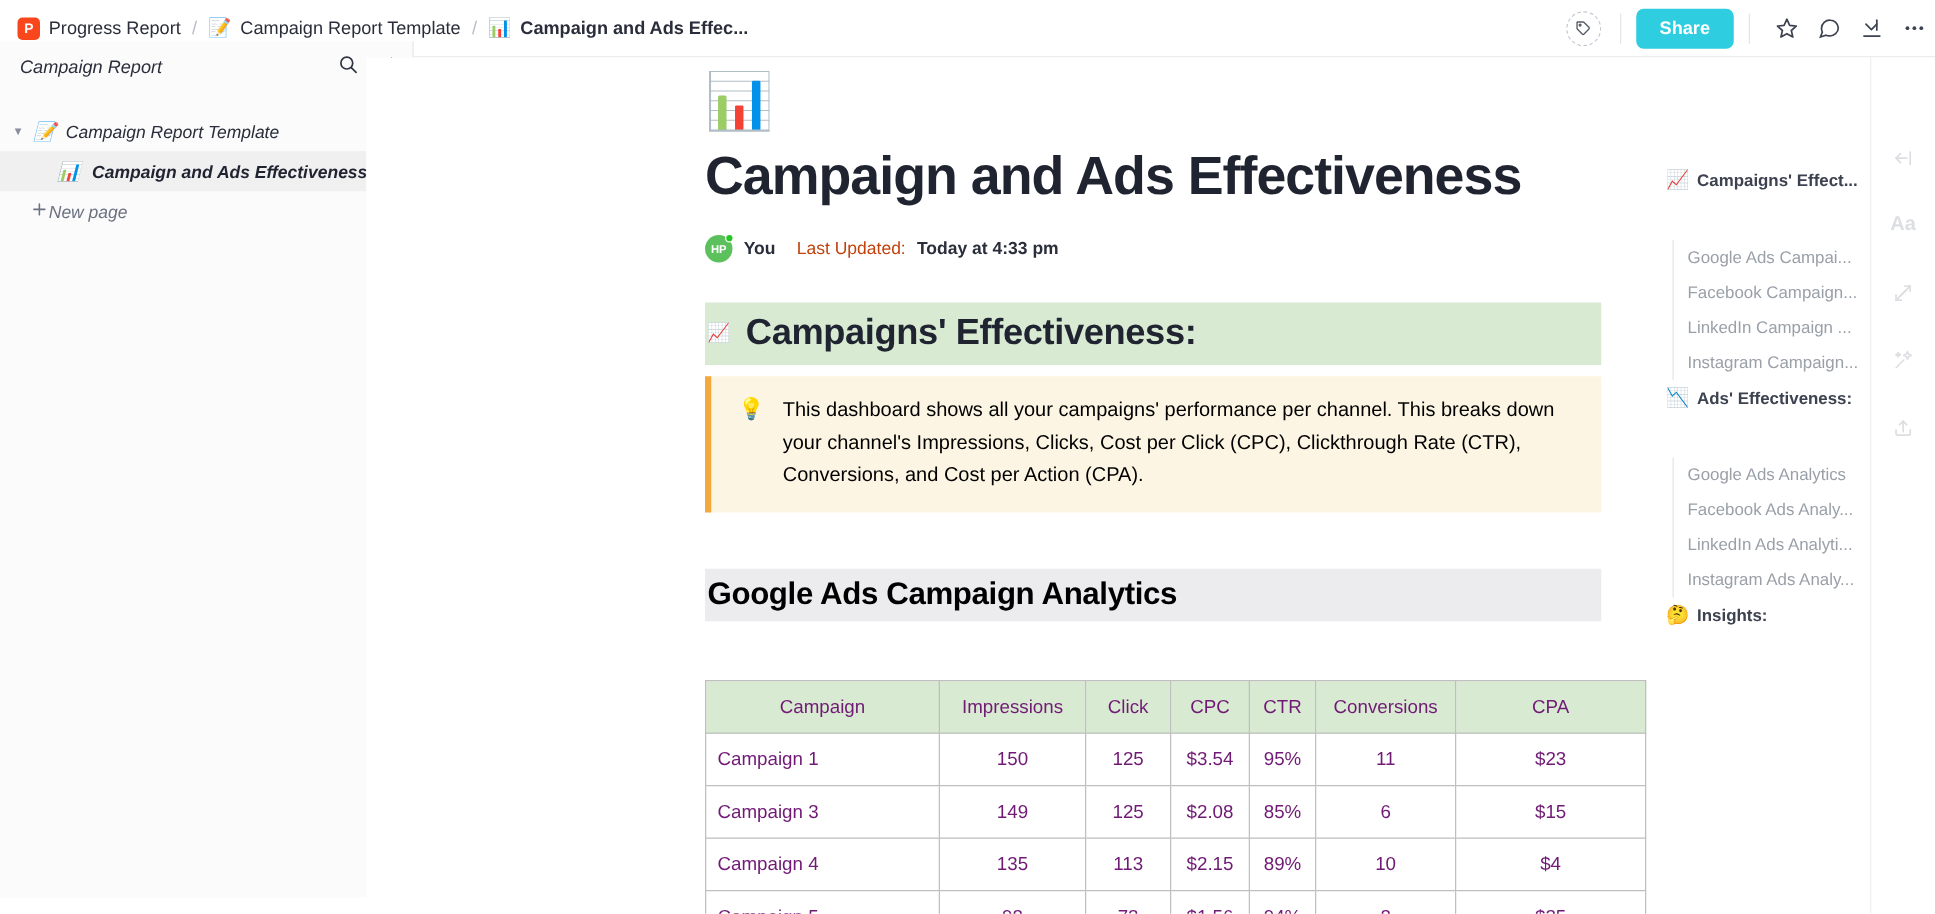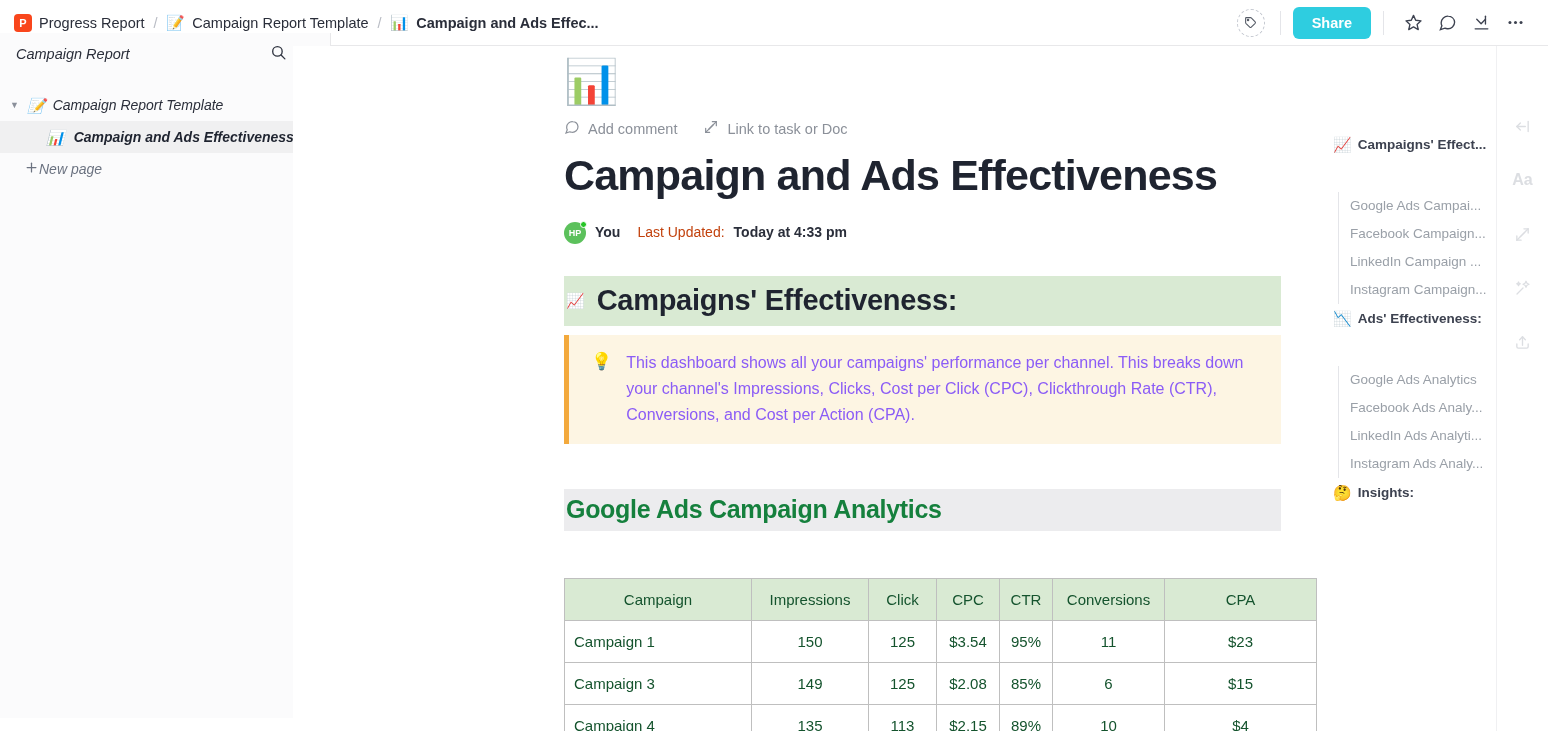--- a/index.html
+++ b/index.html
@@ -20,21 +20,21 @@
   .crumb { display: flex; align-items: center; gap: 7px; font-size: 14.5px; color: #2a2e3a; }
   .crumb.current { font-weight: 700; }
   .crumb-sep { color: #b9bcc4; font-size: 14.5px; margin: 0 9px; }
   .p-badge {
     width: 18px; height: 18px; border-radius: 4px; background: #f9461c;
     color: #fff; font-size: 11px; font-weight: 700;
     display: flex; align-items: center; justify-content: center;
   }
   .emoji { font-size: 15px; line-height: 1; }
   .topbar-right {
-    margin-left: auto; display: flex; align-items: center; gap: 0; padding-right: 16px;
+    margin-left: auto; display: flex; align-items: center; gap: 0; 
   }
   .ticon {
     width: 34px; height: 34px; display: flex; align-items: center; justify-content: center;
     color: #3d4250; cursor: pointer;
   }
   .tag-circle {
     width: 28px; height: 28px; border-radius: 50%; border: 1.4px dashed #c4c8d0;
     display: flex; align-items: center; justify-content: center;
   }
   .divider-v { width: 1px; height: 24px; background: #e4e5e9; margin: 0 12px; }
@@ -94,33 +94,33 @@
     background: #d9ead3; width: 717px; margin-top: 34px;
     padding: 8px 0 9px 2px; display: flex; align-items: center; gap: 12px;
   }
   .h1-green .txt { font-size: 29px; font-weight: 700; color: #1f2430; letter-spacing: -0.3px; }
   .callout {
     width: 717px; margin-top: 9px; background: #fdf5e3;
     border-left: 5px solid #f3a93c; padding: 15px 22px 16px 22px;
     display: flex; gap: 14px;
   }
   .callout .bulb { font-size: 17px; line-height: 1.45; }
-  .callout .ctext { font-size: 16px; line-height: 1.62; color: #8b5cf6; }
+  .callout .ctext { font-size: 16px; line-height: 1.62; color: #000000; }
   .h2-gray {
     background: #ececee; width: 717px; margin-top: 45px;
     padding: 6px 0 7px 2px;
   }
-  .h2-gray .txt { font-size: 25px; font-weight: 700; color: #15803d; letter-spacing: -0.3px; }
+  .h2-gray .txt { font-size: 25px; font-weight: 700; color: #000000; letter-spacing: -0.3px; }
   
   table.data {
     margin-top: 47px; border-collapse: collapse;
     width: 752px; table-layout: fixed;
   }
   table.data th, table.data td {
-    border: 1px solid #bfbfbf; font-size: 15px; color: #14532d;
+    border: 1px solid #bfbfbf; font-size: 15px; color: #701a75;
     height: 29px; padding: 12px 9px;
   }
   table.data th { background: #d9ead3; font-weight: 400; text-align: center; }
   table.data td { text-align: center; }
   table.data td.first { text-align: left; }
   col.c0 { width: 187px; } col.c1 { width: 117px; } col.c2 { width: 68px; }
   col.c3 { width: 63px; } col.c4 { width: 53px; } col.c5 { width: 112px; }
   col.c6 { width: 152px; }
   
   .outline {
@@ -248,41 +248,20 @@
       </span>
       <span>New page</span>
     </div>
   </div>
 </div>
 
 <div class="doc">
   <div class="doc-inner">
     <div class="doc-emoji">📊</div>
 
-    <div class="doc-actions">
-      <div class="doc-action">
-        <span>
-          <svg width="16" height="16" viewBox="0 0 24 24" fill="none" stroke="#8b9099" stroke-width="1.8">
-            <path d="M21 11.5a8.4 8.4 0 0 1-9 8.4c-1.2 0-2.4-.2-3.4-.7L3 21l1.9-5a8.2 8.2 0 0 1-.9-3.8 8.4 8.4 0 0 1 9-8.2 8.4 8.4 0 0 1 8 7.5z"></path>
-          </svg>
-        </span>
-        <span>Add comment</span>
-      </div>
-      <div class="doc-action">
-        <span>
-          <svg width="16" height="16" viewBox="0 0 24 24" fill="none" stroke="#8b9099" stroke-width="1.8" stroke-linecap="round">
-            <path d="M14 4l6 0 0 6"></path>
-              <path d="M20 4 9 15"></path>
-            <path d="M10 20l-6 0 0-6"></path>
-              <path d="M4 20 15 9"></path>
-          </svg>
-        </span>
-        <span>Link to task or Doc</span>
-      </div>
-    </div>
 
     <div class="doc-title">Campaign and Ads Effectiveness</div>
 
     <div class="doc-meta">
       <span class="avatar-wrap">
         <span class="avatar">HP</span>
         <span class="presence"></span>
       </span>
       <span class="meta-you">You</span>
       <span class="meta-label">Last Updated:</span>

